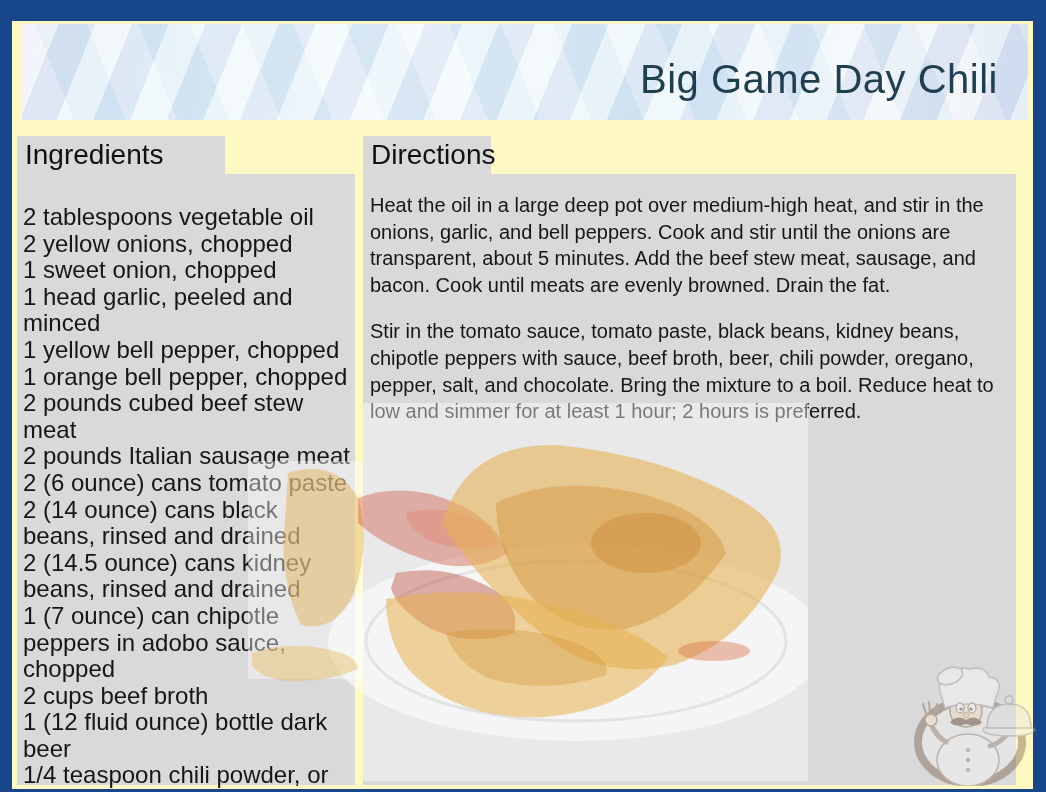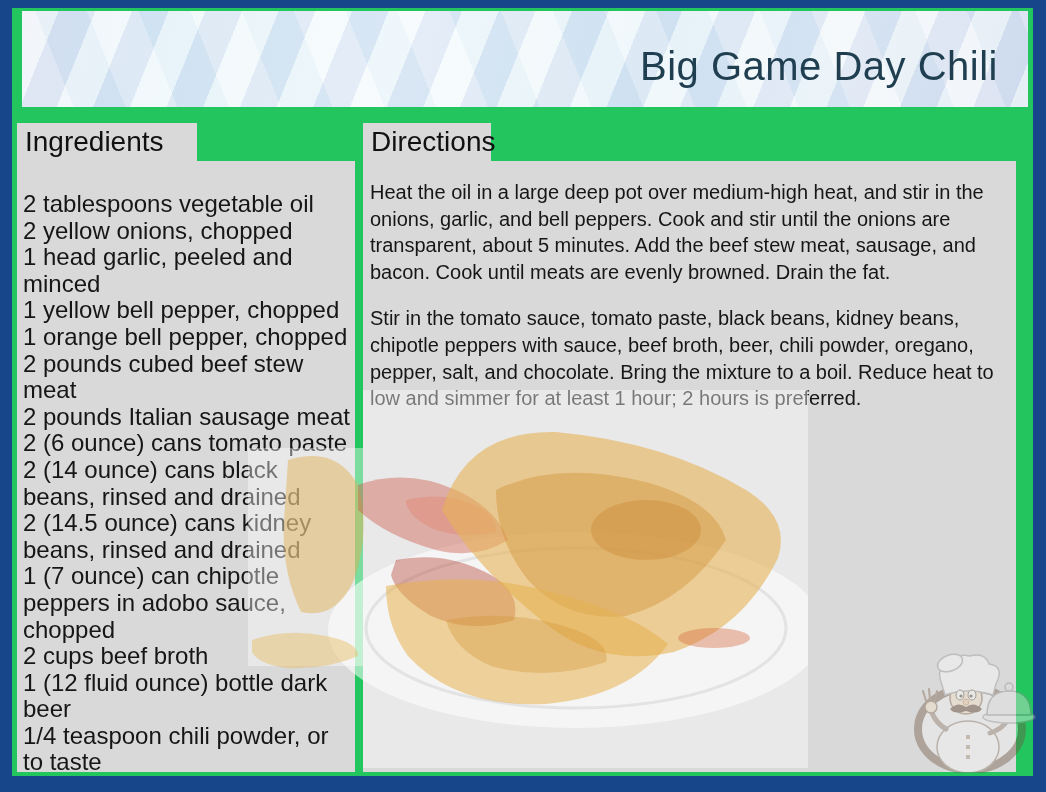--- a/index.html
+++ b/index.html
@@ -10,23 +10,23 @@
     overflow: hidden;
   }
   .frame {
     position: absolute;
     left: 0; top: 0;
     width: 1046px; height: 792px;
     background: #17468b;
   }
   .canvas {
     position: absolute;
-    left: 12px; top: 8px;
+    left: 12px; top: 21px;
     width: 1021px; height: 768px;
-    background: #22c55e;
+    background: #fef9c3;
   }
   
   .banner {
     position: absolute;
     left: 10px; top: 3px;
     width: 1006px; height: 96px;
     background: linear-gradient(100deg,
       #dde3f2 0%, #d9edf5 12%, #eaf5fa 38%,
       #d7ebf4 62%, #e3eef6 82%, #d8e0ef 100%);
     overflow: hidden;
@@ -54,21 +54,21 @@
   }
   
   .heading-box {
     position: absolute;
     top: 115px;
     height: 38px;
     background: #d9d9d9;
     display: flex;
     align-items: center;
   }
-  .heading-box.ing { left: 5px;  width: 180px; }
+  .heading-box.ing { left: 5px;  width: 208px; }
   .heading-box.dir { left: 351px; width: 128px; }
   .heading-text {
     font-size: 28px;
     color: #111111;
     padding-left: 8px;
     white-space: nowrap;
   }
   
   .panel {
     position: absolute;
@@ -130,20 +130,21 @@
     </div>
 
     <div class="heading-box dir">
       <div class="heading-text">Directions</div>
     </div>
 
     <div class="panel ing">
       <div class="ingredients-list">
           <div class="ingredient-line">2 tablespoons vegetable oil</div>
           <div class="ingredient-line">2 yellow onions, chopped</div>
+          <div class="ingredient-line">1 sweet onion, chopped</div>
           <div class="ingredient-line">1 head garlic, peeled and minced</div>
           <div class="ingredient-line">1 yellow bell pepper, chopped</div>
           <div class="ingredient-line">1 orange bell pepper, chopped</div>
           <div class="ingredient-line">2 pounds cubed beef stew meat</div>
           <div class="ingredient-line">2 pounds Italian sausage meat</div>
           <div class="ingredient-line">2 (6 ounce) cans tomato paste</div>
           <div class="ingredient-line">2 (14 ounce) cans black beans, rinsed and drained</div>
           <div class="ingredient-line">2 (14.5 ounce) cans kidney beans, rinsed and drained</div>
           <div class="ingredient-line">1 (7 ounce) can chipotle peppers in adobo sauce, chopped</div>
           <div class="ingredient-line">2 cups beef broth</div>

